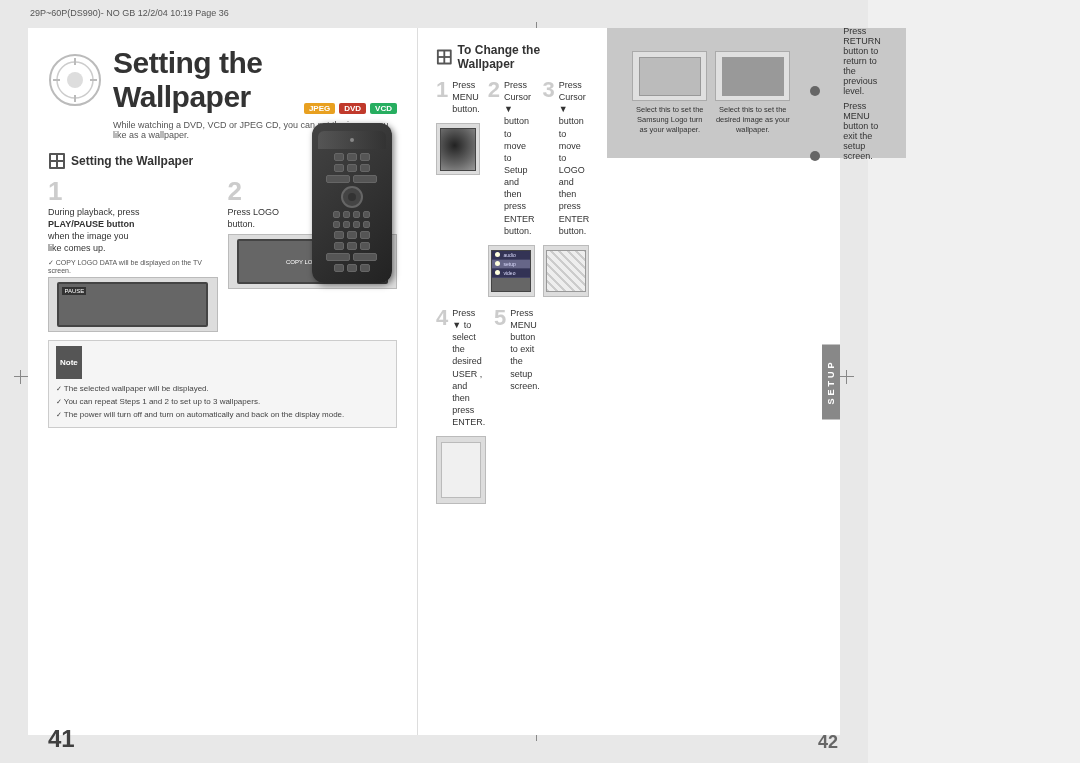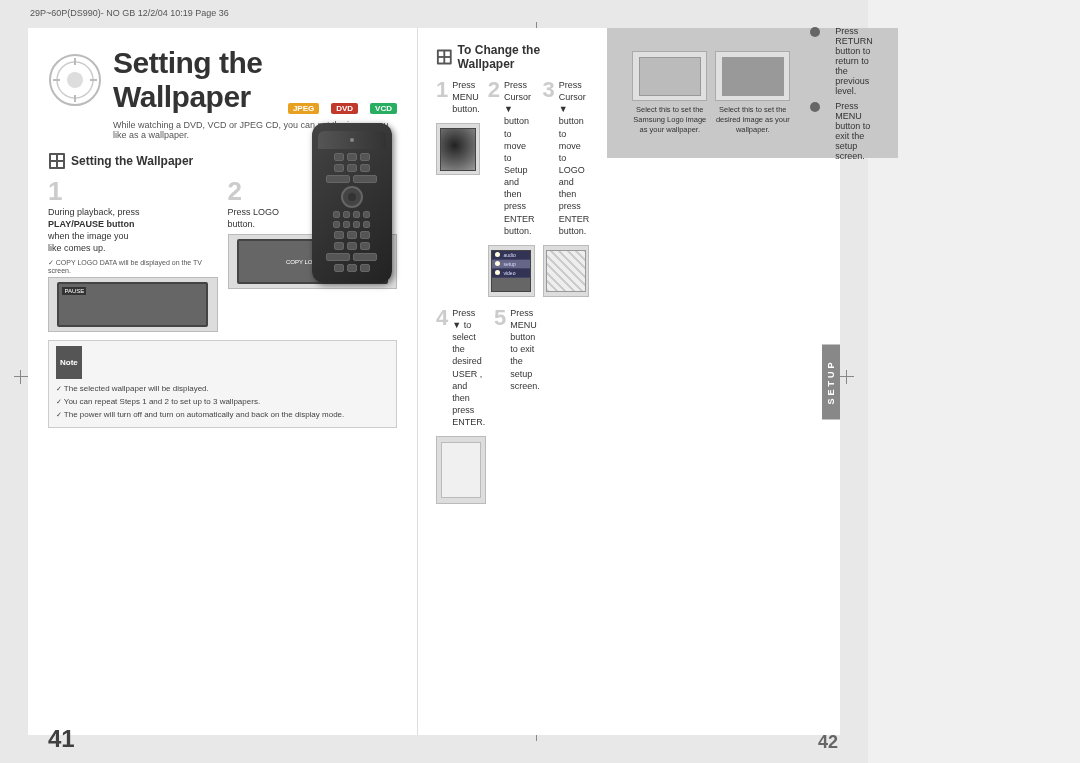--- a/index.html
+++ b/index.html
@@ -103,21 +103,21 @@
 
     .page-title-text {
       font-size: 30px;
       font-weight: bold;
       color: #333;
       letter-spacing: -0.5px;
     }
 
     .format-badges {
       display: flex;
-      gap: 12px;
+      gap: 4px;
       margin-left: 6px;
       align-items: flex-end;
     }
 
     .badge {
       padding: 1px 5px;
       font-size: 8px;
       font-weight: bold;
       color: #fff;
       border-radius: 2px;
@@ -371,22 +371,22 @@
 
     .bottom-notes {
       display: flex;
       flex-direction: column;
       gap: 5px;
       flex: 1;
     }
 
     .bottom-note-item {
       display: flex;
-      align-items: flex-start;
-      gap: 15px;
+      align-items: flex-end;
+      gap: 23px;
       font-size: 9px;
       color: #333;
     }
 
     .bullet-circle {
       width: 10px;
       height: 10px;
       border-radius: 50%;
       background: #666;
       flex-shrink: 0;
@@ -785,21 +785,21 @@
     </div>
 
     <div class="bottom-section">
 
       <div class="bottom-images">
 
         <div class="bottom-img-block">
           <div class="bottom-img">
             <div class="bottom-img-inner"></div>
           </div>
-          <div class="bottom-img-caption">Select this to set the Samsung Logo image as your wallpaper.</div>
+          <div class="bottom-img-caption">Select this to set the Samsung Logo turn as your wallpaper.</div>
         </div>
 
         <div class="bottom-img-block">
           <div class="bottom-img">
             <div class="bottom-img-inner" style="background:#999;"></div>
           </div>
           <div class="bottom-img-caption">Select this to set the desired image as your wallpaper.</div>
         </div>
       </div>
 

